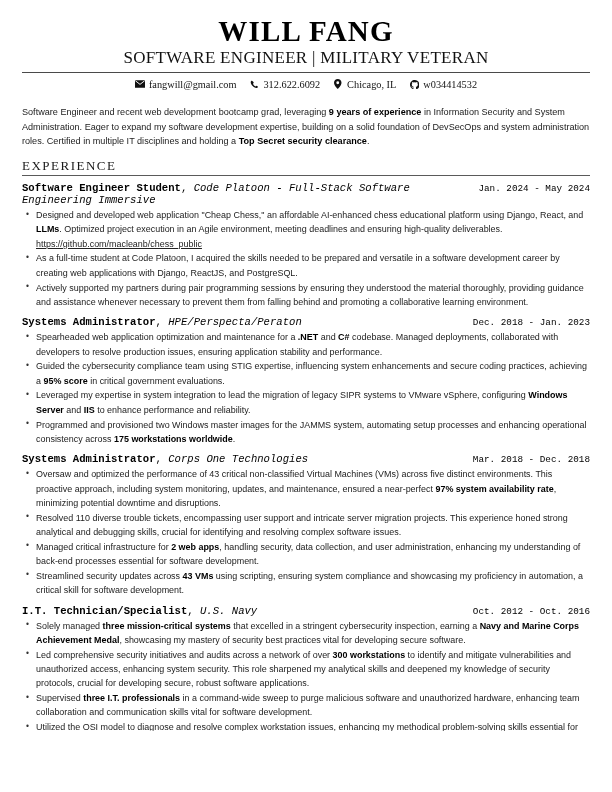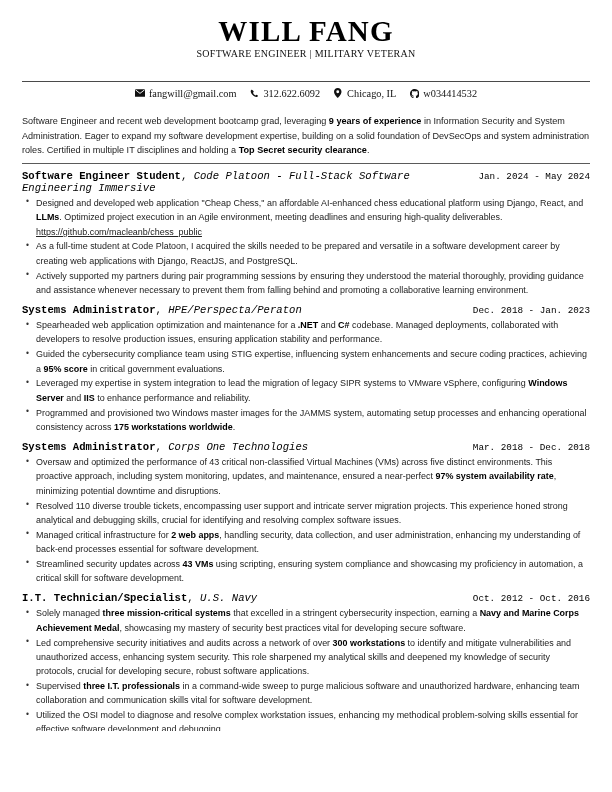--- a/index.html
+++ b/index.html
@@ -25,26 +25,26 @@
     font-weight: bold;
     font-size: 29px;
     letter-spacing: 1.2px;
     text-align: center;
     line-height: 1.08;
     margin: 2px 0 1px 0;
     color: #000;
   }
   .subtitle {
     font-family: "Liberation Serif", serif;
-    font-size: 10px;
+    font-size: 17px;
     text-align: center;
     letter-spacing: 0.3px;
     line-height: 1.15;
     color: #111;
-    padding-bottom: 20px;
+    padding-bottom: 3px;
   }
   .header-rule {
     border-bottom: 1.6px solid #4a4a4a;
     margin: 1px 0 6px 0;
   }
   .contact {
     display: flex;
     justify-content: center;
     align-items: center;
     gap: 13px;
@@ -195,20 +195,21 @@
               <path d="M8 0C3.6 0 0 3.6 0 8c0 3.5 2.3 6.5 5.5 7.6.4.1.5-.2.5-.4v-1.4c-2.2.5-2.7-1.1-2.7-1.1-.4-.9-.9-1.2-.9-1.2-.7-.5.1-.5.1-.5.8.1 1.2.8 1.2.8.7 1.2 1.9.9 2.4.7.1-.5.3-.9.5-1.1-1.8-.2-3.6-.9-3.6-3.9 0-.9.3-1.6.8-2.1-.1-.2-.4-1 .1-2.1 0 0 .7-.2 2.2.8a7.6 7.6 0 0 1 4 0c1.5-1 2.2-.8 2.2-.8.5 1.1.2 1.9.1 2.1.5.5.8 1.2.8 2.1 0 3-1.8 3.7-3.6 3.9.3.3.6.8.6 1.6v2.4c0 .2.1.5.5.4A8 8 0 0 0 16 8c0-4.4-3.6-8-8-8z" fill="#111"></path>
             </svg>
           </span>
           <span>w034414532</span>
         </span>
       </div>
   </div>
 
   <div class="summary" id="summary-block"><span>Software Engineer and recent web development bootcamp grad, leveraging </span><b>9 years of experience</b><span> in Information Security and System Administration. Eager to expand my software development expertise, building on a solid foundation of DevSecOps and system administration roles. Certified in multiple IT disciplines and holding a </span><b>Top Secret security clearance</b><span>.</span></div>
 
+  <div class="section-title">EXPERIENCE</div>
   <div class="section-rule"></div>
 
   <div id="jobs-container">
       <div class="job">
         <div class="job-head">
           <div class="job-titleline"><span class="job-title">Software Engineer Student</span><span>, </span><span class="job-company">Code Platoon - Full-Stack Software Engineering Immersive</span></div>
           <div class="job-dates">Jan. 2024 - May 2024</div>
         </div>
         <ul class="bullets">
           <li><span>Designed and developed web application "Cheap Chess," an affordable AI-enhanced chess educational platform using Django, React, and </span><b>LLMs</b><span>. Optimized project execution in an Agile environment, meeting deadlines and ensuring high-quality deliverables. </span><span class="link">https://github.com/macleanb/chess_public</span></li>

